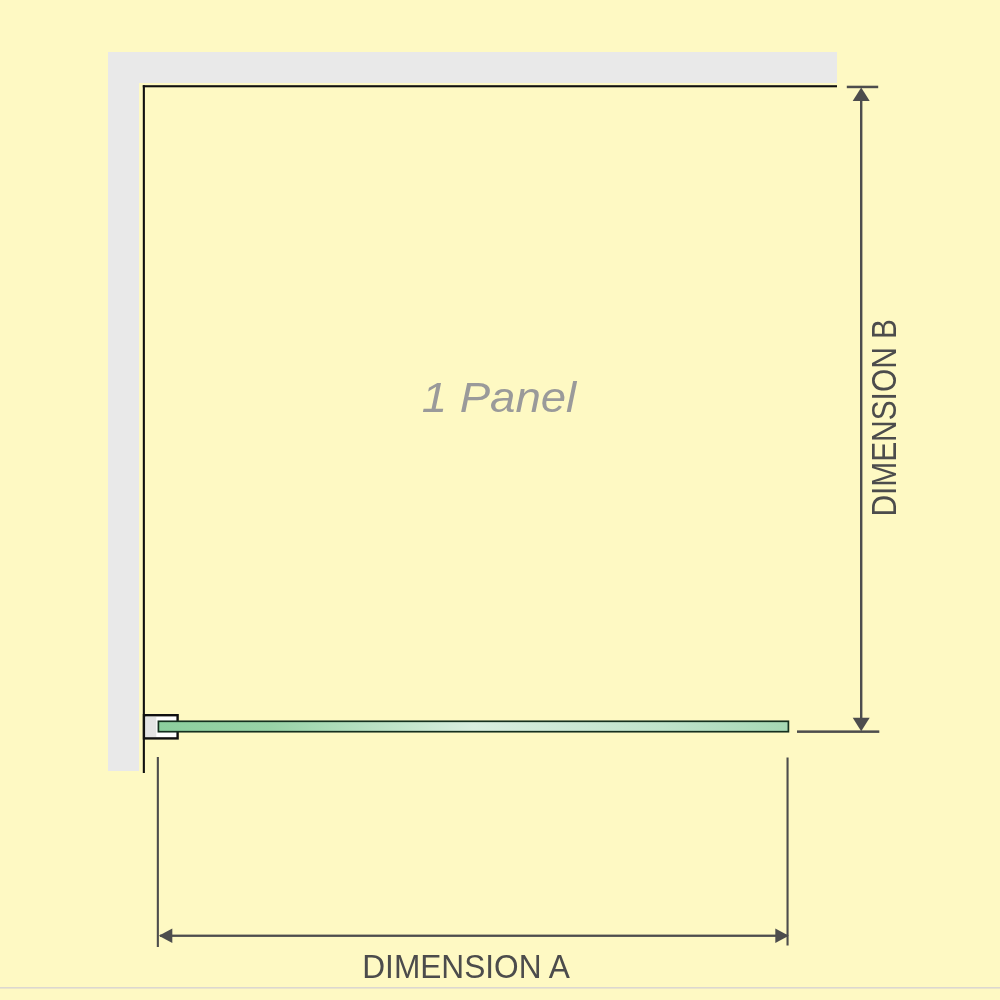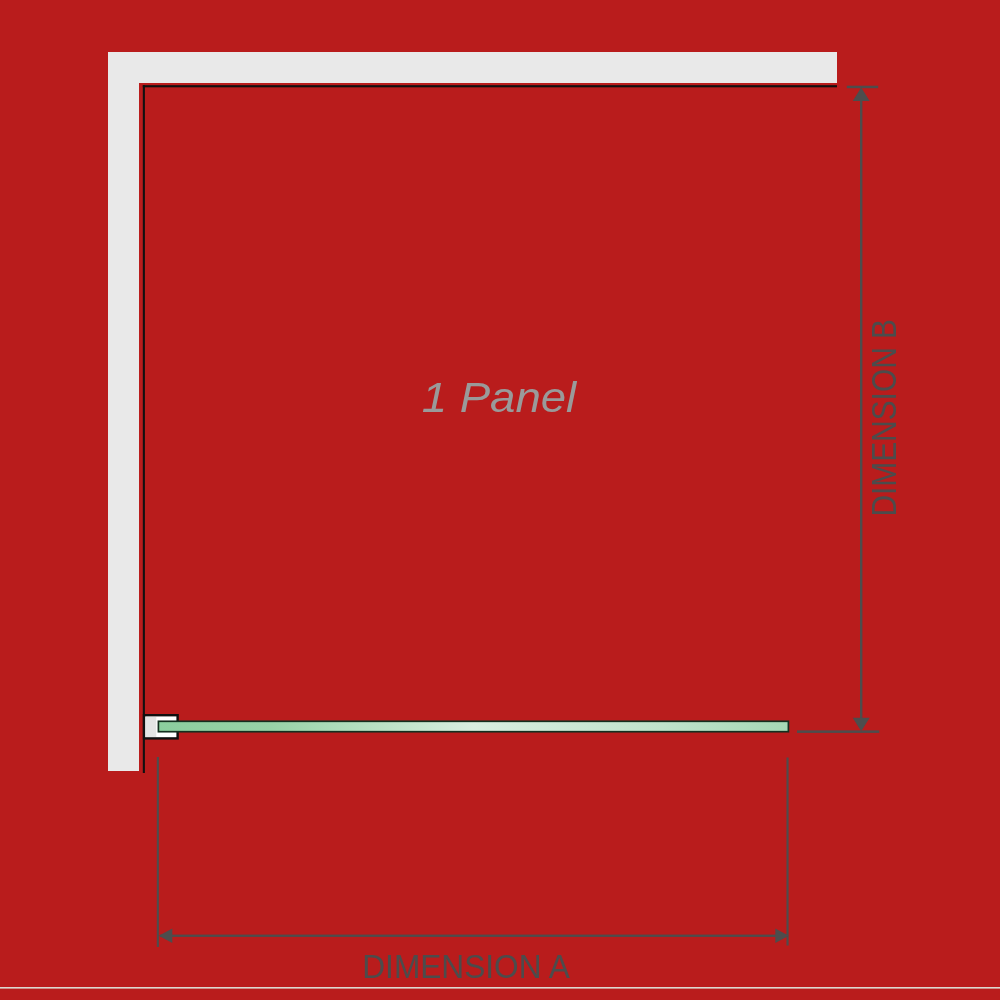--- a/index.html
+++ b/index.html
@@ -1,16 +1,16 @@
 <!DOCTYPE html>
 <html><head>
 <meta charset="utf-8">
 <style>
   html,body{margin:0;padding:0;background:#ffffff;}
-  .stage{position:relative;width:1000px;height:1000px;background:#b91c1c;overflow:hidden;
+  .stage{position:relative;width:1000px;height:1000px;background:#fef9c3;overflow:hidden;
          font-family:"Liberation Sans", sans-serif;}
   svg{position:absolute;left:0;top:0;}
 </style>
 </head>
 <body>
 <div class="stage">
 <svg width="1000" height="1000" viewBox="0 0 1000 1000">
   <defs>
     <linearGradient id="glassGrad" x1="0" y1="0" x2="1" y2="0">
       <stop offset="0" stop-color="#8ccf9e"></stop>

